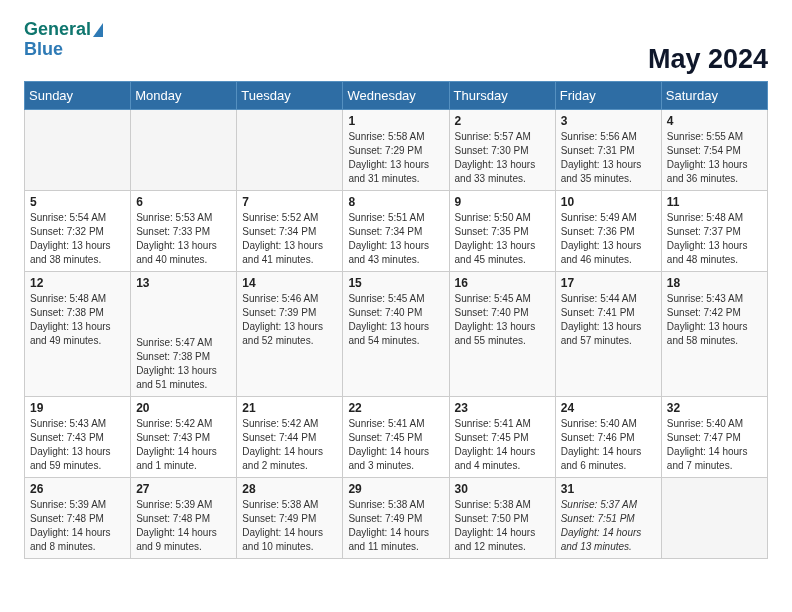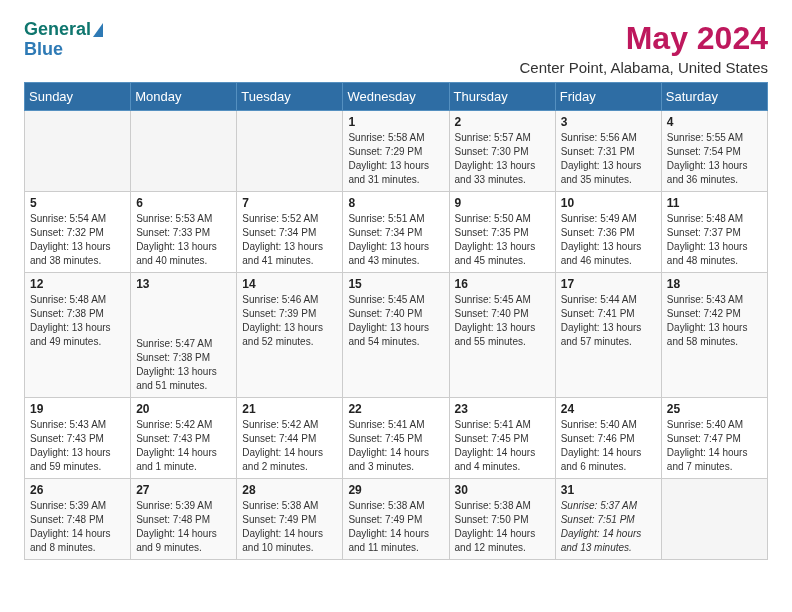--- a/index.html
+++ b/index.html
@@ -43,23 +43,24 @@
       vertical-align: middle;
     }
     .logo-row {
       display: flex;
       align-items: center;
     }
     .title-area {
       text-align: right;
     }
     .main-title {
-      font-size: 32px;
+      font-size: 27px;
       font-weight: bold;
-      color: #be185d;
+      color: #0f172a;
+      margin-top: 24px;
     }
     .subtitle {
       font-size: 15px;
       color: #333;
       margin-top: 2px;
     }
     .calendar {
       width: 100%;
       border-collapse: collapse;
       border: 1px solid #ccc;
@@ -111,21 +112,20 @@
 <div class="header-area">
   <div class="logo">
     <div class="logo-row">
       <span class="logo-general">General</span>
       <span class="logo-icon"></span>
     </div>
     <span class="logo-blue">Blue</span>
   </div>
   <div class="title-area">
     <div class="main-title">May 2024</div>
-    <div class="subtitle">Center Point, Alabama, United States</div>
   </div>
 </div>
 
 <table class="calendar">
   <thead>
     <tr>
     <th>Sunday</th>
         <th>Monday</th>
         <th>Tuesday</th>
         <th>Wednesday</th>
@@ -283,21 +283,21 @@
 Sunset: 7:45 PM
 Daylight: 14 hours and 4 minutes.</div>
         </td>
         <td>
           <span class="day-number">24</span>
           <div class="day-info" style="white-space: pre-line;">Sunrise: 5:40 AM
 Sunset: 7:46 PM
 Daylight: 14 hours and 6 minutes.</div>
         </td>
         <td>
-          <span class="day-number">25</span>
+          <span class="day-number">32</span>
           <div class="day-info" style="white-space: pre-line;">Sunrise: 5:40 AM
 Sunset: 7:47 PM
 Daylight: 14 hours and 7 minutes.</div>
         </td>
       </tr>
       <tr>
         <td>
           <span class="day-number">26</span>
           <div class="day-info" style="white-space: pre-line;">Sunrise: 5:39 AM
 Sunset: 7:48 PM

